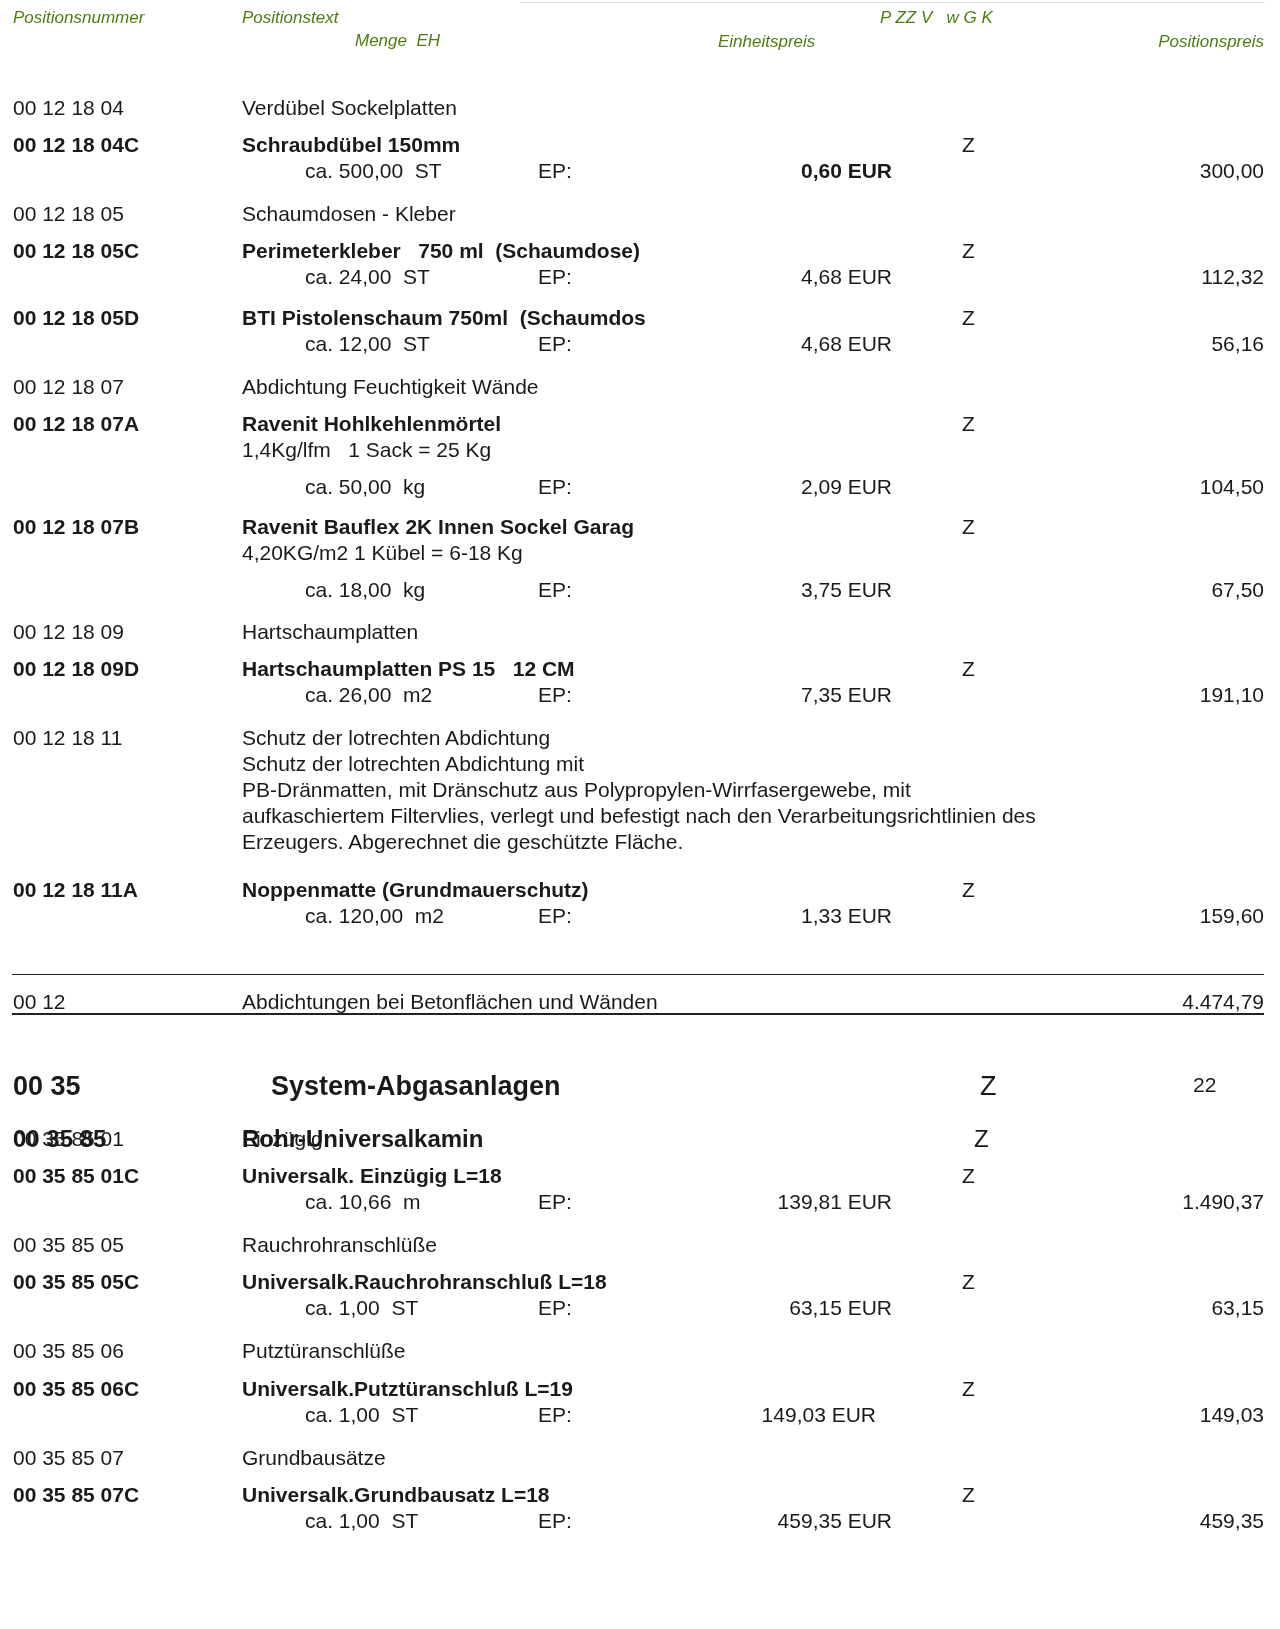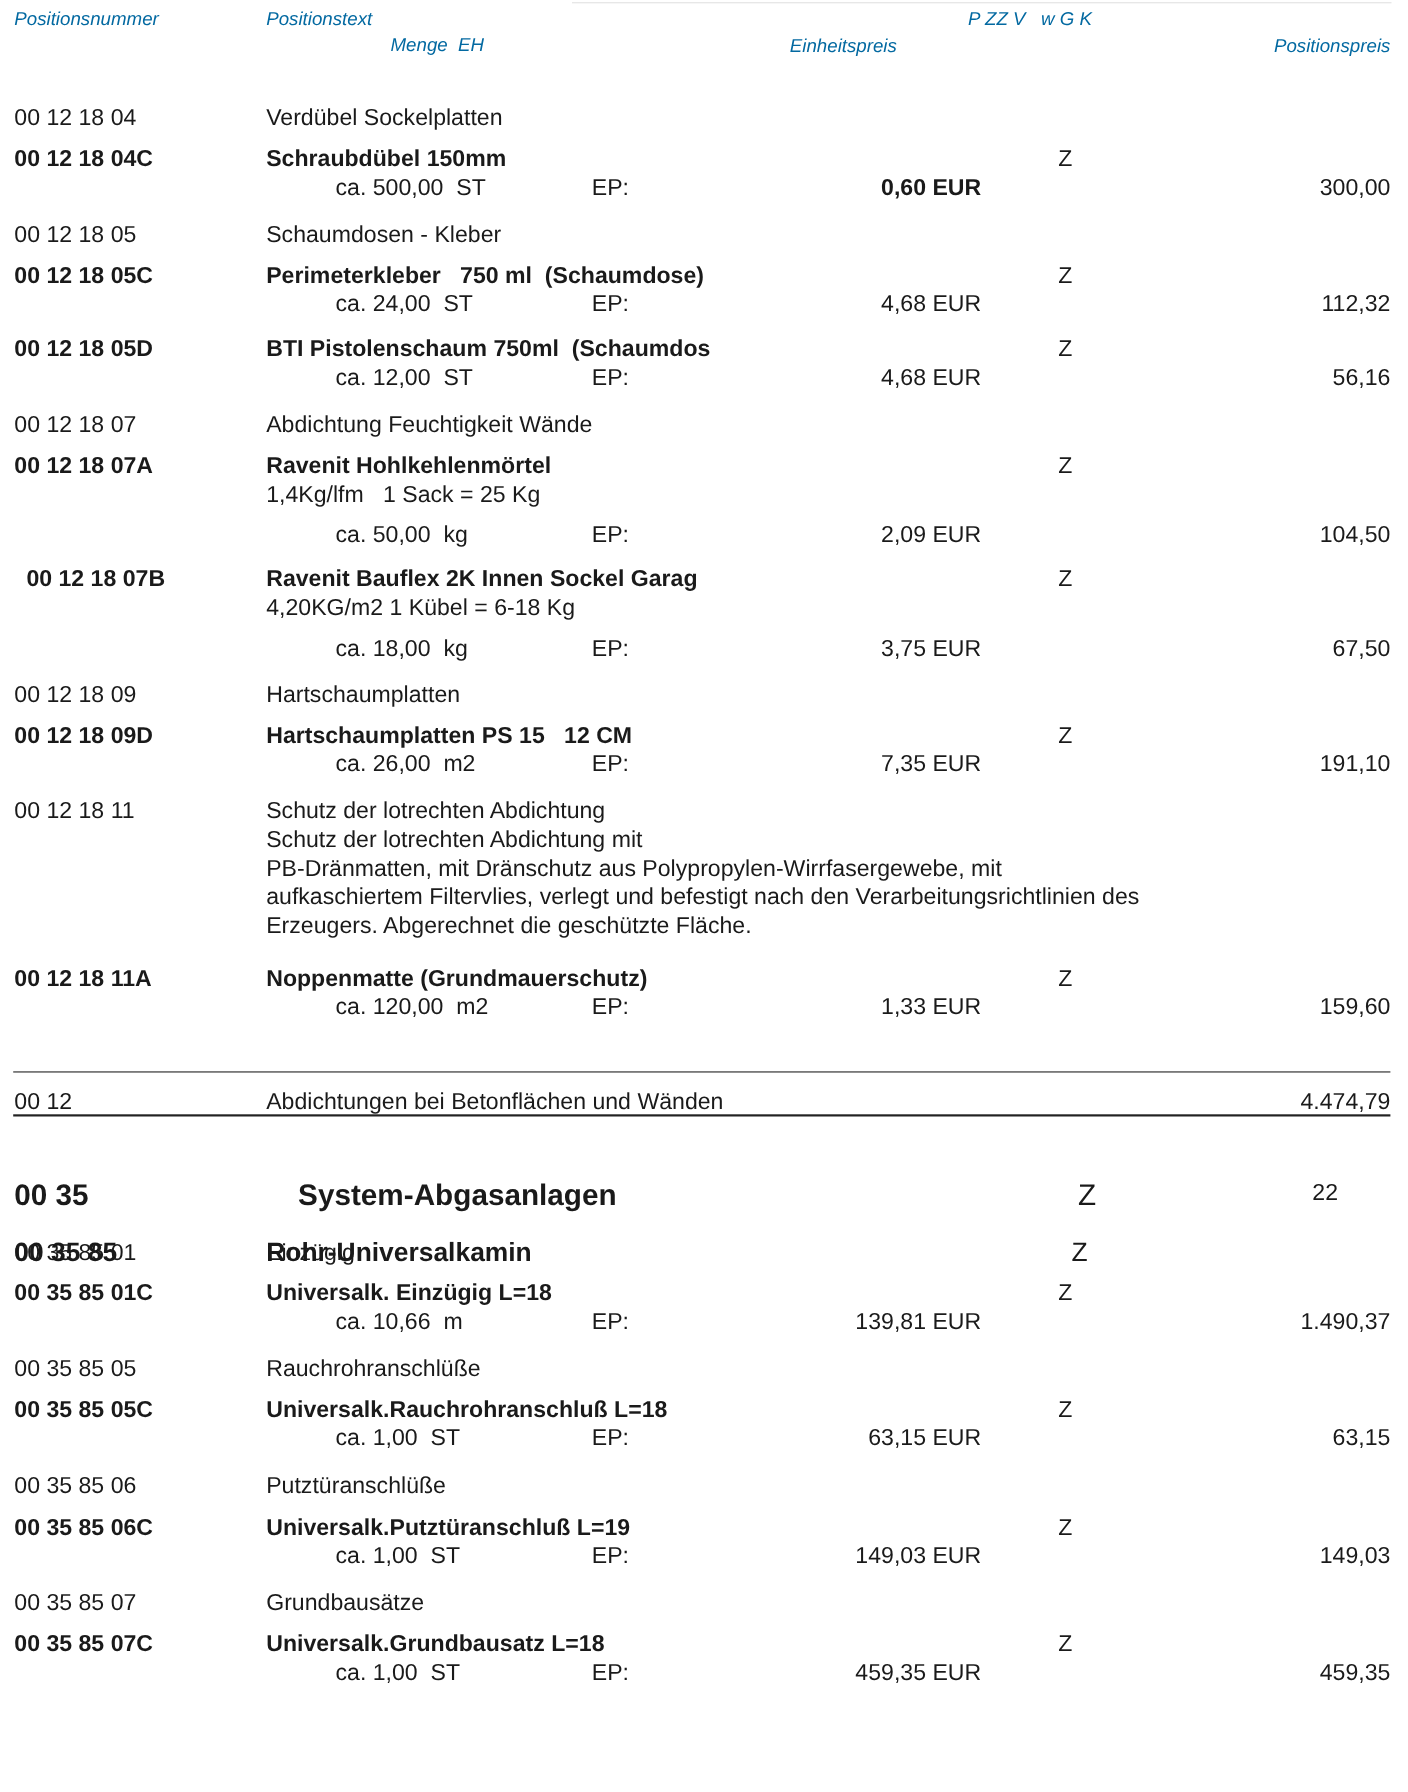--- a/index.html
+++ b/index.html
@@ -1,21 +1,21 @@
 <!DOCTYPE html>
 <html><head>
   <meta charset="utf-8">
   <style>
     html, body { margin: 0; padding: 0; background: #ffffff; }
     body {
       width: 1280px; height: 1629px; position: relative; overflow: hidden;
       font-family: "Liberation Sans", sans-serif; color: #1a1a1a;
     }
     .abs { position: absolute; white-space: nowrap; }
-    .hdr { font-style: italic; color: #0369a1; font-size: 17px; }
+    .hdr { font-style: italic; color: #4d7c0f; font-size: 17px; }
     .t { font-size: 21px; }
     .b { font-weight: bold; }
     .big { font-size: 27px; font-weight: bold; }
     .right { text-align: right; }
     .topline { position: absolute; left: 520px; top: 2px; width: 745px; height: 1px; background: #e2e2e2; }
     .rule { position: absolute; left: 12px; width: 1252px; background: #222; }
   </style>
 </head>
 <body>
 
@@ -57,21 +57,21 @@
     <div class="abs t" style="left:13px;top:375px;">00 12 18 07</div>
     <div class="abs t" style="left:242px;top:375px;">Abdichtung Feuchtigkeit Wände</div>
     <div class="abs t b" style="left:13px;top:412px;">00 12 18 07A</div>
     <div class="abs t b" style="left:242px;top:412px;white-space:pre;">Ravenit Hohlkehlenmörtel</div>
     <div class="abs t" style="left:962px;top:412px;">Z</div>
     <div class="abs t" style="left:242px;top:438px;white-space:pre;">1,4Kg/lfm   1 Sack = 25 Kg</div>
     <div class="abs t" style="left:305px;top:475px;white-space:pre;">ca. 50,00  kg</div>
     <div class="abs t" style="left:538px;top:475px;">EP:</div>
     <div class="abs t right" style="right:388px;top:475px;">2,09 EUR</div>
     <div class="abs t right" style="right:16px;top:475px;">104,50</div>
-    <div class="abs t b" style="left:13px;top:515px;margin-left:11px;">00 12 18 07B</div>
+    <div class="abs t b" style="left:13px;top:515px;">00 12 18 07B</div>
     <div class="abs t b" style="left:242px;top:515px;white-space:pre;">Ravenit Bauflex 2K Innen Sockel Garag</div>
     <div class="abs t" style="left:962px;top:515px;">Z</div>
     <div class="abs t" style="left:242px;top:541px;white-space:pre;">4,20KG/m2 1 Kübel = 6-18 Kg</div>
     <div class="abs t" style="left:305px;top:578px;white-space:pre;">ca. 18,00  kg</div>
     <div class="abs t" style="left:538px;top:578px;">EP:</div>
     <div class="abs t right" style="right:388px;top:578px;">3,75 EUR</div>
     <div class="abs t right" style="right:16px;top:578px;">67,50</div>
     <div class="abs t" style="left:13px;top:620px;text-align:center;">00 12 18 09</div>
     <div class="abs t" style="left:242px;top:620px;">Hartschaumplatten</div>
     <div class="abs t b" style="left:13px;top:657px;">00 12 18 09D</div>
@@ -130,21 +130,21 @@
     <div class="abs t" style="left:538px;top:1296px;">EP:</div>
     <div class="abs t right" style="right:388px;top:1296px;">63,15 EUR</div>
     <div class="abs t right" style="right:16px;top:1296px;">63,15</div>
     <div class="abs t" style="left:13px;top:1339px;">00 35 85 06</div>
     <div class="abs t" style="left:242px;top:1339px;">Putztüranschlüße</div>
     <div class="abs t b" style="left:13px;top:1377px;">00 35 85 06C</div>
     <div class="abs t b" style="left:242px;top:1377px;white-space:pre;">Universalk.Putztüranschluß L=19</div>
     <div class="abs t" style="left:962px;top:1377px;">Z</div>
     <div class="abs t" style="left:305px;top:1403px;white-space:pre;">ca. 1,00  ST</div>
     <div class="abs t" style="left:538px;top:1403px;">EP:</div>
-    <div class="abs t right" style="right:388px;top:1403px;">149,03 EUR</div>
+    <div class="abs t right" style="right:404px;top:1403px;">149,03 EUR</div>
     <div class="abs t right" style="right:16px;top:1403px;">149,03</div>
     <div class="abs t" style="left:13px;top:1446px;">00 35 85 07</div>
     <div class="abs t" style="left:242px;top:1446px;">Grundbausätze</div>
     <div class="abs t b" style="left:13px;top:1483px;">00 35 85 07C</div>
     <div class="abs t b" style="left:242px;top:1483px;white-space:pre;">Universalk.Grundbausatz L=18</div>
     <div class="abs t" style="left:962px;top:1483px;">Z</div>
     <div class="abs t" style="left:305px;top:1509px;white-space:pre;">ca. 1,00  ST</div>
     <div class="abs t" style="left:538px;top:1509px;">EP:</div>
     <div class="abs t right" style="right:388px;top:1509px;">459,35 EUR</div>
     <div class="abs t right" style="right:16px;top:1509px;">459,35</div>

